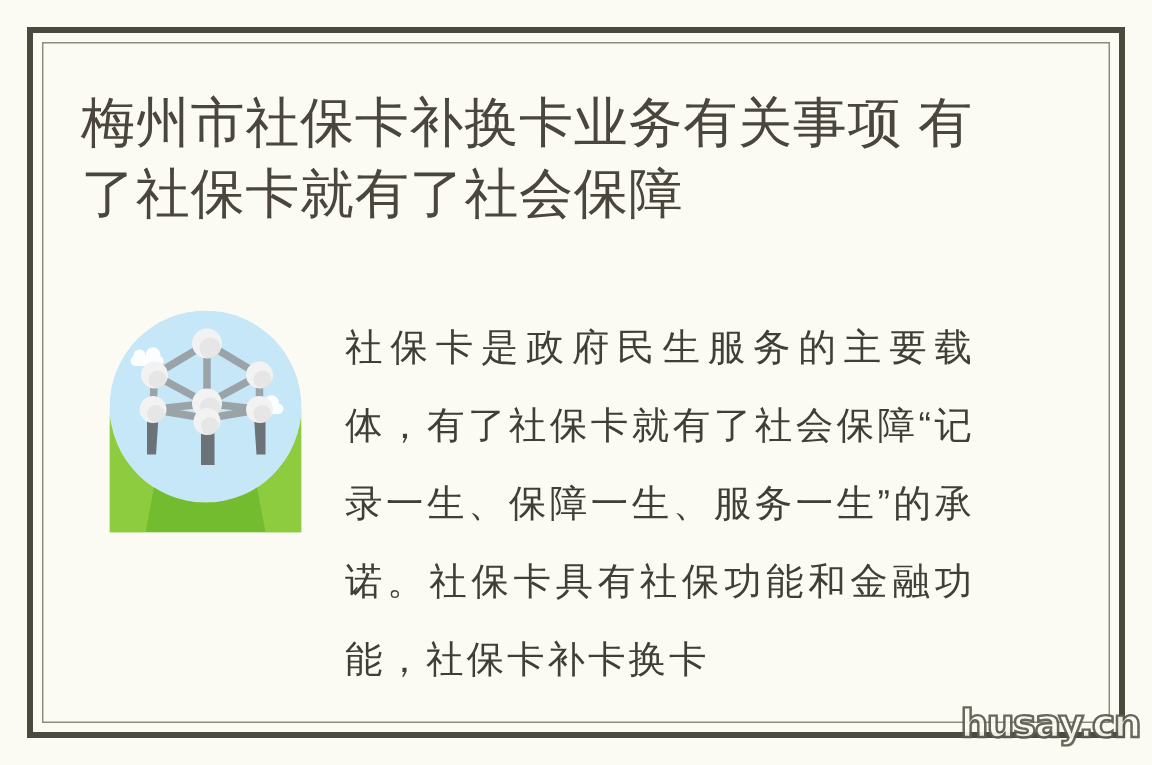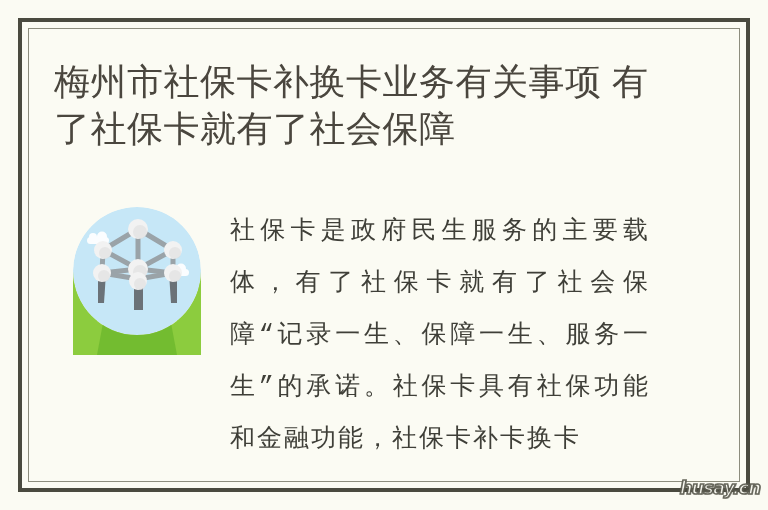--- a/index.html
+++ b/index.html
@@ -58,38 +58,37 @@
     height: 148px;
   }
   #illustration svg { display: block; }
 
   
   #article-body {
     position: absolute;
     left: 230px;
     top: 206px;
     width: 420px;
-    font-family: Liberation Mono, monospace;
+    font-family: Liberation Sans, sans-serif;
     font-size: 25px;
     line-height: 52px;
     color: #3f3f38;
     letter-spacing: 2px;
     text-align: justify;
     white-space: pre-wrap;
   }
 
   
   #watermark {
     position: absolute;
     right: 8px;
     bottom: 12px;
     font-family: "DejaVu Sans", sans-serif;
-    font-size: 18px;
+    font-size: 26px;
     font-weight: 700;
-    font-style: italic;
     letter-spacing: -1px;
     color: #fbfbf3;
     -webkit-text-stroke: 1.6px #5b5b50;
     text-shadow:
       1px 1px 0 rgba(90,90,80,.35),
       -1px 0 0 rgba(90,90,80,.25);
     opacity: .92;
     user-select: none;
   }
 </style>

